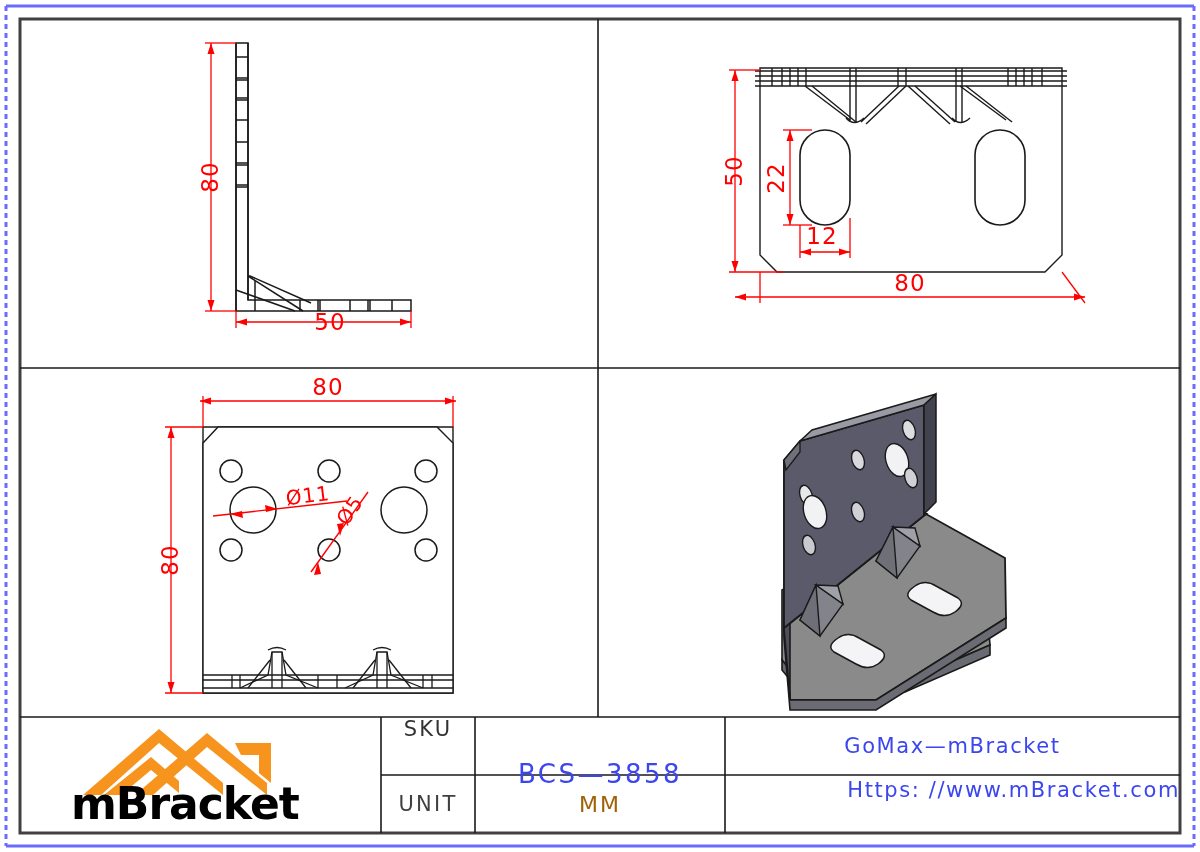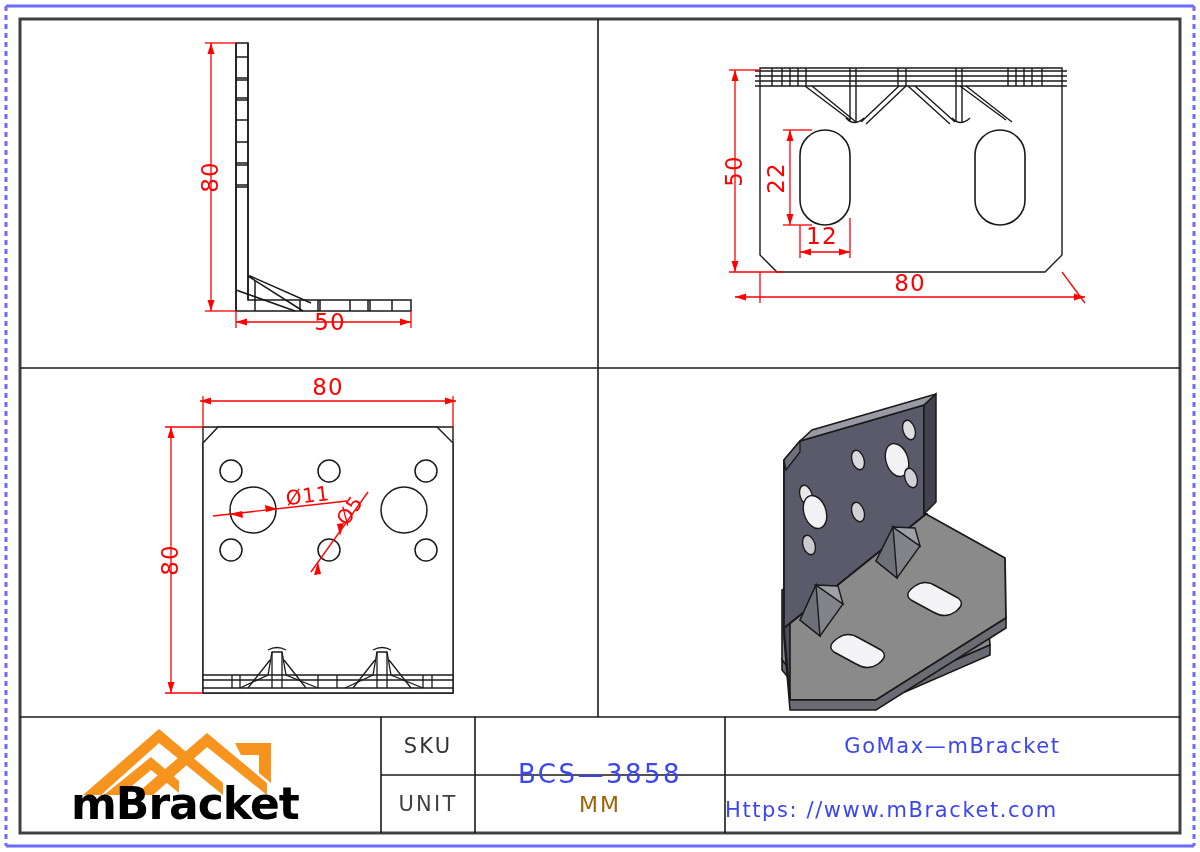--- a/index.html
+++ b/index.html
@@ -314,37 +314,37 @@
         <path d="M104 6 L168 60 L168 72 L104 20 L46 72 L28 72 Z"></path>
 
         <path d="M96 34 L124 58 L124 70 L96 47 L66 72 L49 72 Z"></path>
 
         <path d="M180 20 L216 20 L216 60 L204 50 L204 32 L186 32 Z"></path>
       </g>
       <text class="logotext" x="16" y="96">mBracket</text>
     </svg>
   </div>
 
-  <div style="position:absolute;left:381px;top:717px;width:94px;height:58px;display:flex;align-items:center;justify-content:center;">
+  <div style="position:absolute;left:381px;top:717px;width:94px;height:58px;display:flex;align-items:flex-start;justify-content:center;">
     <span class="blacktext-el" style="color:#333;font-size:21px;letter-spacing:2.2px;">SKU</span>
   </div>
 
   <div style="position:absolute;left:381px;top:775px;width:94px;height:58px;display:flex;align-items:center;justify-content:center;">
     <span style="color:#404040;font-size:21px;letter-spacing:2.2px;">UNIT</span>
   </div>
 
   <div style="position:absolute;left:475px;top:717px;width:250px;height:58px;display:flex;align-items:center;justify-content:center;margin-top:28px;">
     <span style="color:#3b46f0;font-size:26px;letter-spacing:2.5px;">BCS—3858</span>
   </div>
 
   <div style="position:absolute;left:475px;top:775px;width:250px;height:58px;display:flex;align-items:center;justify-content:center;">
     <span style="color:#a16207;font-size:22px;letter-spacing:2px;">MM</span>
   </div>
 
   <div style="position:absolute;left:725px;top:717px;width:455px;height:58px;display:flex;align-items:center;justify-content:center;">
     <span style="color:#3b46f0;font-size:21px;letter-spacing:1.6px;">GoMax—mBracket</span>
   </div>
 
-  <div style="position:absolute;left:725px;top:781px;width:455px;height:58px;display:flex;align-items:center;justify-content:flex-start;">
+  <div style="position:absolute;left:725px;top:761px;width:455px;height:58px;display:flex;align-items:center;justify-content:flex-end;">
     <span style="color:#3b46f0;font-size:21px;letter-spacing:1.6px;">Https: //www.mBracket.com</span>
   </div>
 
 </div>
 
 </body></html>

